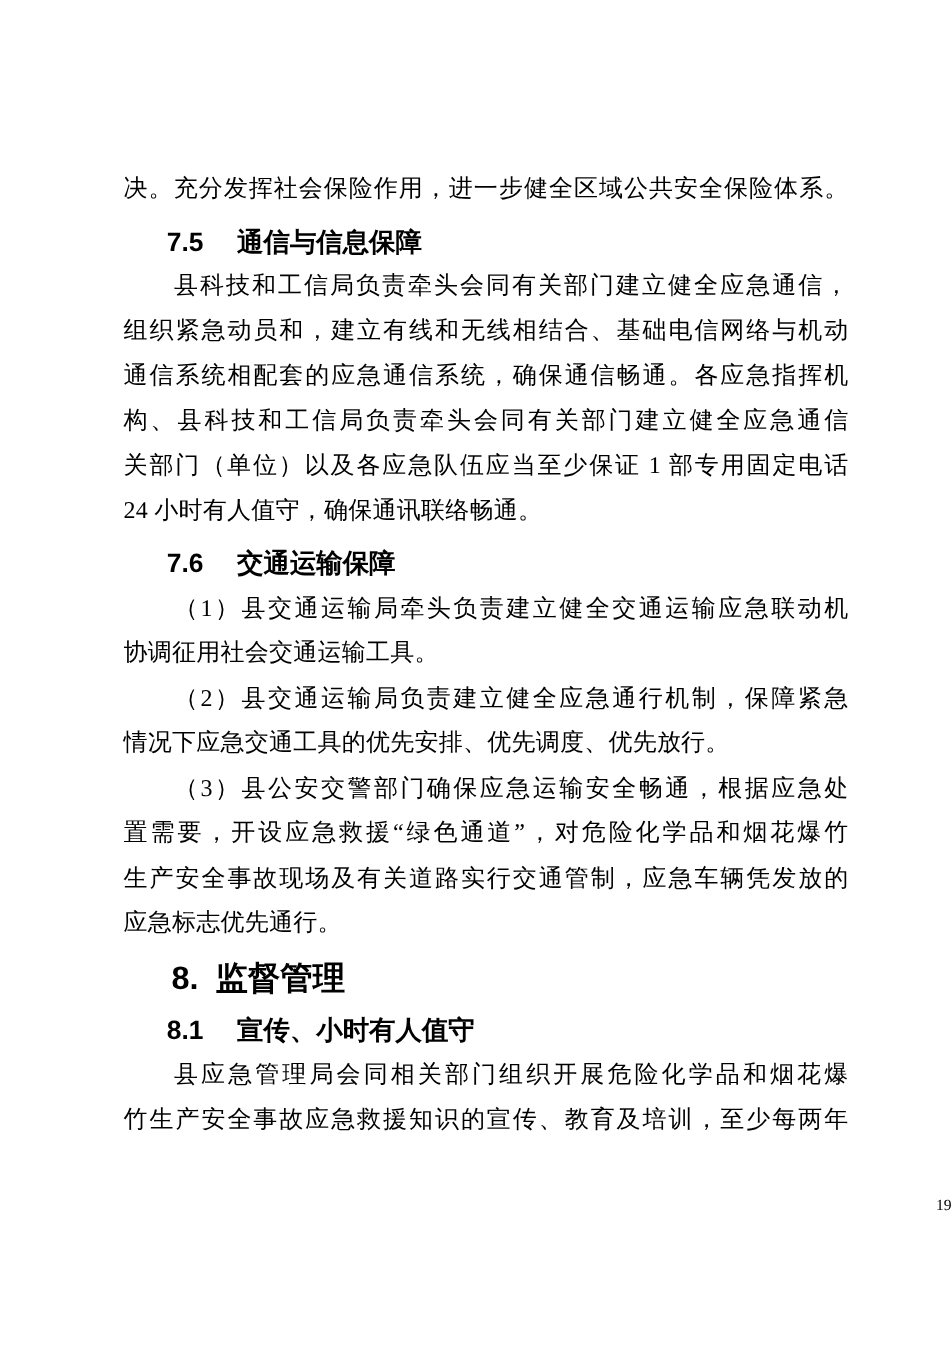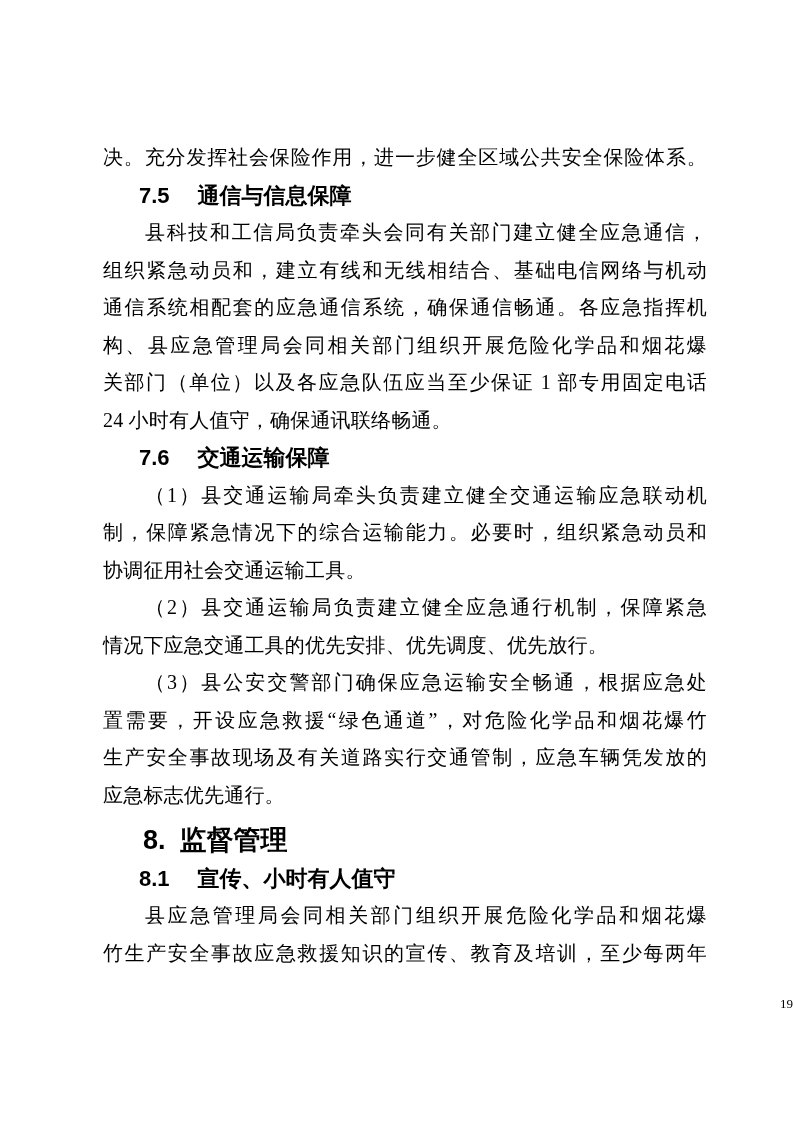--- a/index.html
+++ b/index.html
@@ -41,21 +41,21 @@
     text-align-last: left;
   }
   .h1 {
     font-size: 27px;
     padding-left: 40px;
     margin-top: 8px;
   }
   .h2 {
     font-size: 22px;
     padding-left: 36px;
-    margin-top: 0;
+    margin-top: 6px;
   }
   .h1 .hnum { margin-right: 14px; }
   .h2 .hnum { margin-right: 28px; }
   .footer {
     position: absolute;
     top: 996px;
     left: 0;
     width: 100%;
     text-align: right;
     font-size: 13px;
@@ -70,30 +70,29 @@
 
     <div class="line">决。充分发挥社会保险作用，进一步健全区域公共安全保险体系。</div>
 
     <div class="h2">
       <span class="hnum">7.5</span><span class="htext">通信与信息保障</span>
     </div>
 
     <div class="line indent">县科技和工信局负责牵头会同有关部门建立健全应急通信，</div>
     <div class="line">组织紧急动员和，建立有线和无线相结合、基础电信网络与机动</div>
     <div class="line">通信系统相配套的应急通信系统，确保通信畅通。各应急指挥机</div>
-    <div class="line">构、县应急管理局会同相关部门组织开展危险化学品和烟花爆</div>
+    <div class="line">构、县科技和工信局负责牵头会同有关部门建立健全应急通信</div>
     <div class="line">关部门（单位）以及各应急队伍应当至少保证 1 部专用固定电话</div>
     <div class="line short">24 小时有人值守，确保通讯联络畅通。</div>
 
     <div class="h2">
       <span class="hnum">7.6</span><span class="htext">交通运输保障</span>
     </div>
 
     <div class="line indent">（1）县交通运输局牵头负责建立健全交通运输应急联动机</div>
-    <div class="line">制，保障紧急情况下的综合运输能力。必要时，组织紧急动员和</div>
     <div class="line short">协调征用社会交通运输工具。</div>
     <div class="line indent">（2）县交通运输局负责建立健全应急通行机制，保障紧急</div>
     <div class="line short">情况下应急交通工具的优先安排、优先调度、优先放行。</div>
     <div class="line indent">（3）县公安交警部门确保应急运输安全畅通，根据应急处</div>
     <div class="line">置需要，开设应急救援“绿色通道”，对危险化学品和烟花爆竹</div>
     <div class="line">生产安全事故现场及有关道路实行交通管制，应急车辆凭发放的</div>
     <div class="line short">应急标志优先通行。</div>
 
     <div class="h1">
       <span class="hnum">8.</span><span class="htext">监督管理</span>

